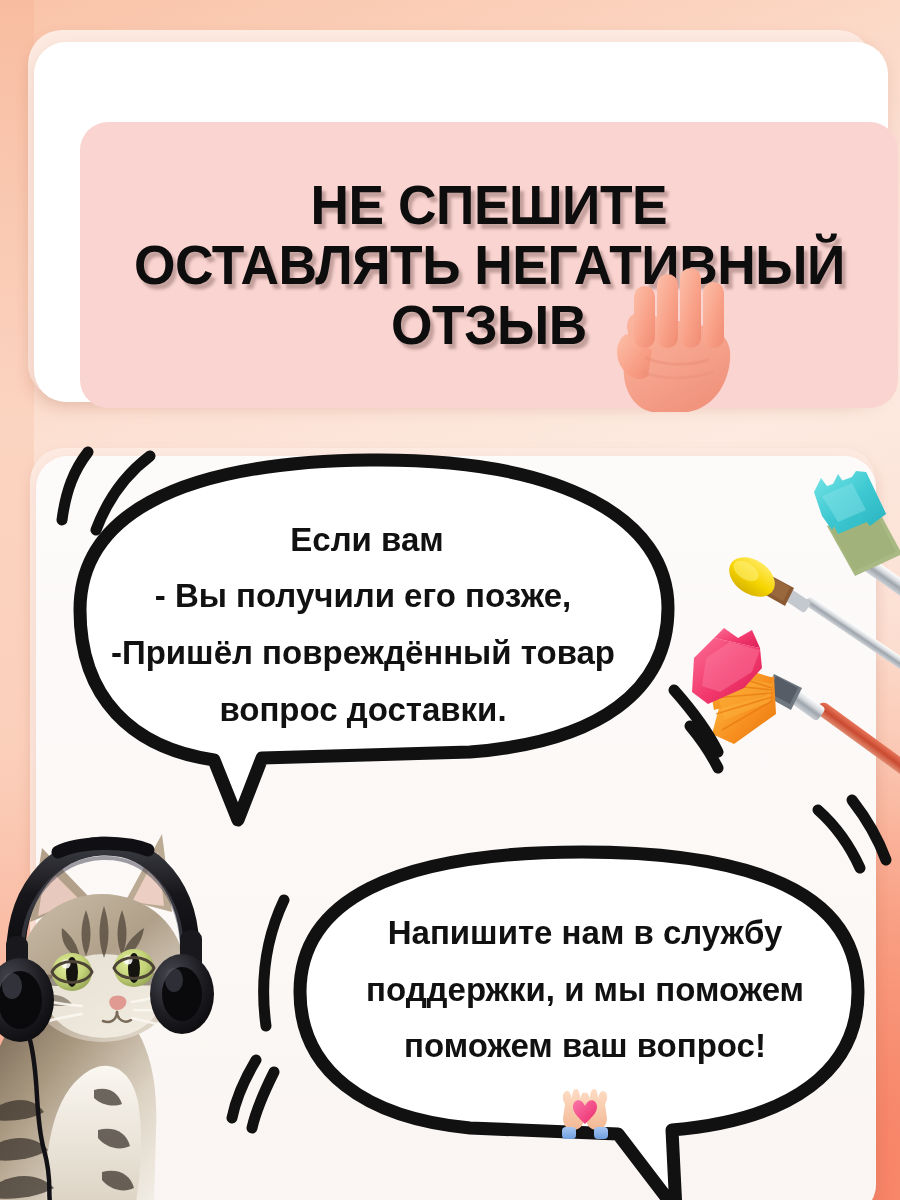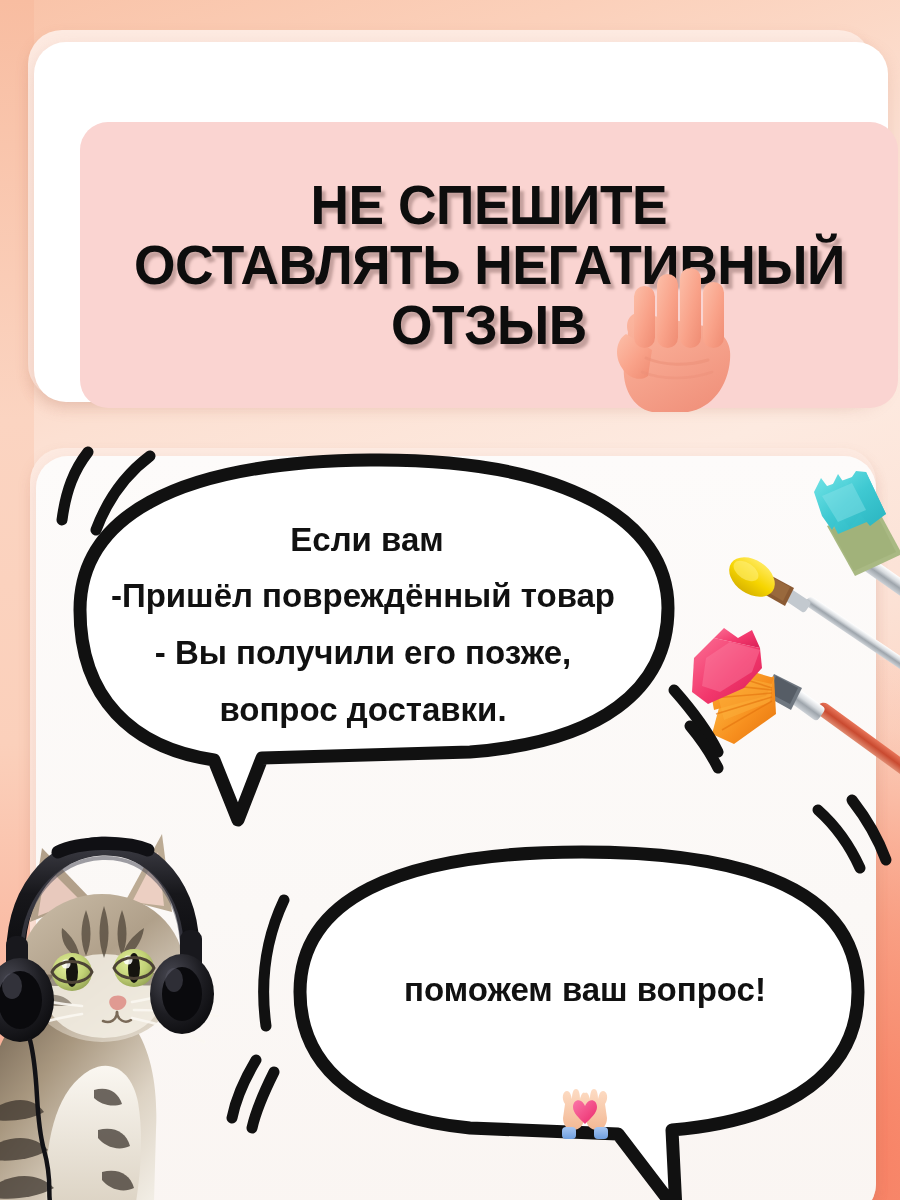--- a/index.html
+++ b/index.html
@@ -363,26 +363,28 @@
     </g>
 
     <g stroke="#111111" stroke-width="11" fill="none" stroke-linecap="round">
       <path d="M818 810 C836 826 850 846 860 868"></path>
       <path d="M852 800 C866 818 878 838 886 860"></path>
     </g>
   </svg>
 
   <div class="bubble-text" id="bubble1-text">
     <div class="bline b0">Если вам</div>
+    <div class="bline">- Вы получили его позже,</div>
     <div class="bline">-Пришёл повреждённый товар</div>
-    <div class="bline">- Вы получили его позже,</div>
     <div class="bline">вопрос доставки.</div>
   </div>
 
   <div class="bubble-text" id="bubble2-text">
+    <div class="bline">Напишите нам в службу</div>
+    <div class="bline">поддержки, и мы поможем</div>
     <div class="bline">поможем ваш вопрос!</div>
   </div>
 
   <svg class="heart-hands-emoji" viewBox="0 0 68 60">
     <defs>
       <linearGradient id="hhSkin" x1="0" y1="0" x2="0" y2="1">
         <stop offset="0%" stop-color="#fddcc4"></stop>
         <stop offset="100%" stop-color="#f3b894"></stop>
       </linearGradient>
       <linearGradient id="hhHeart" x1="0" y1="0" x2="1" y2="1">

